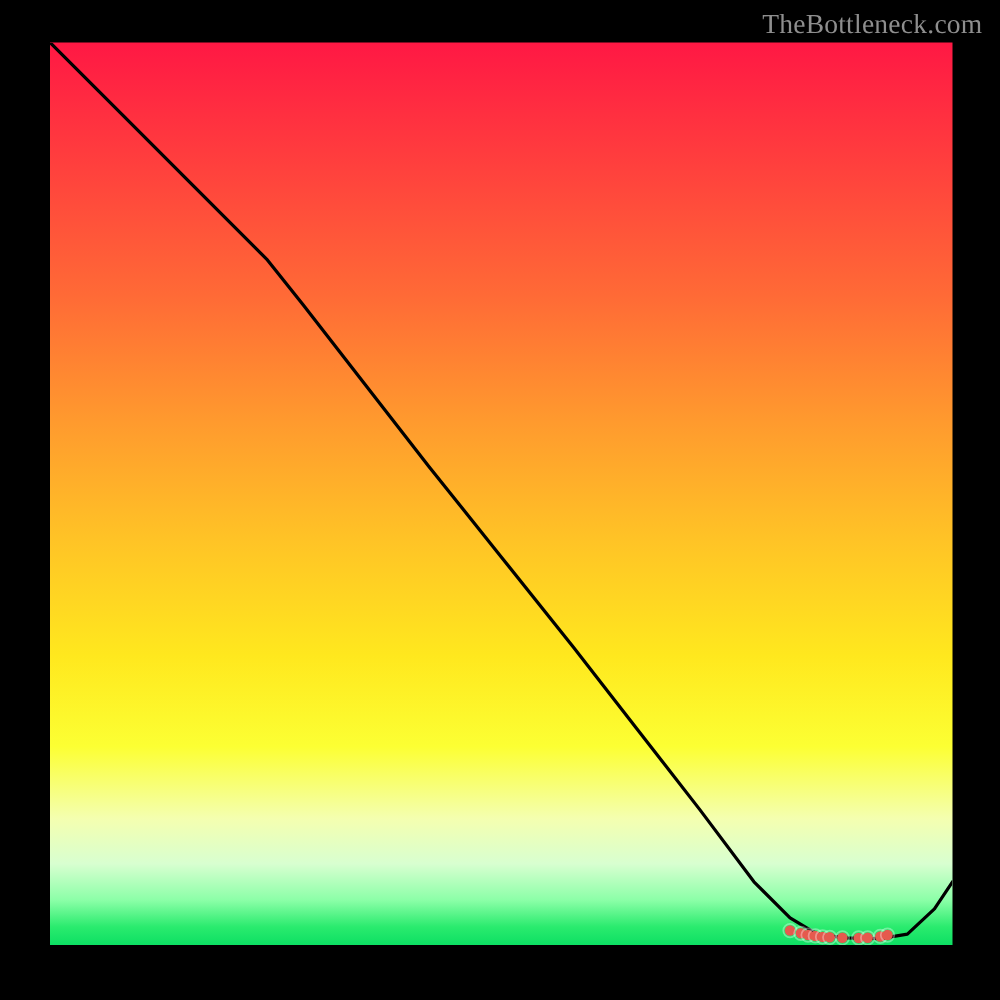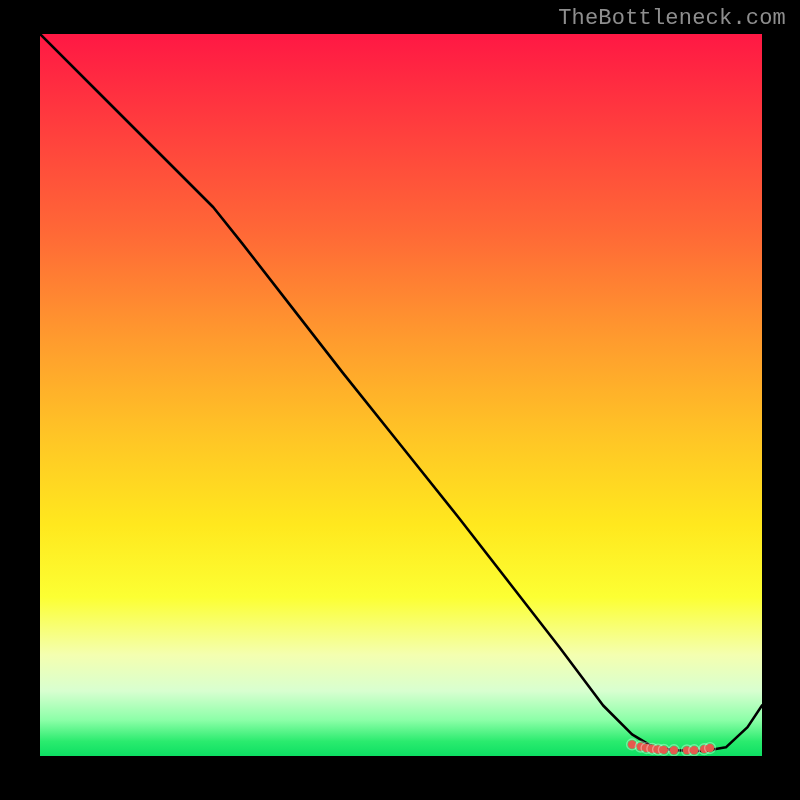--- a/index.html
+++ b/index.html
@@ -7,21 +7,21 @@
   .frame {
     position: relative;
     width: 800px;
     height: 800px;
     background: #000;
   }
   .source {
     position: absolute;
     top: 6px;
     right: 14px;
-    font-family: Liberation Mono, monospace;
+    font-family: Liberation Serif, serif;
     font-size: 22px;
     color: #8e8e8e;
     letter-spacing: 0.2px;
     font-weight: 500;
   }
   .plot {
     position: absolute;
     left: 40px;
     top: 34px;
     width: 722px;

